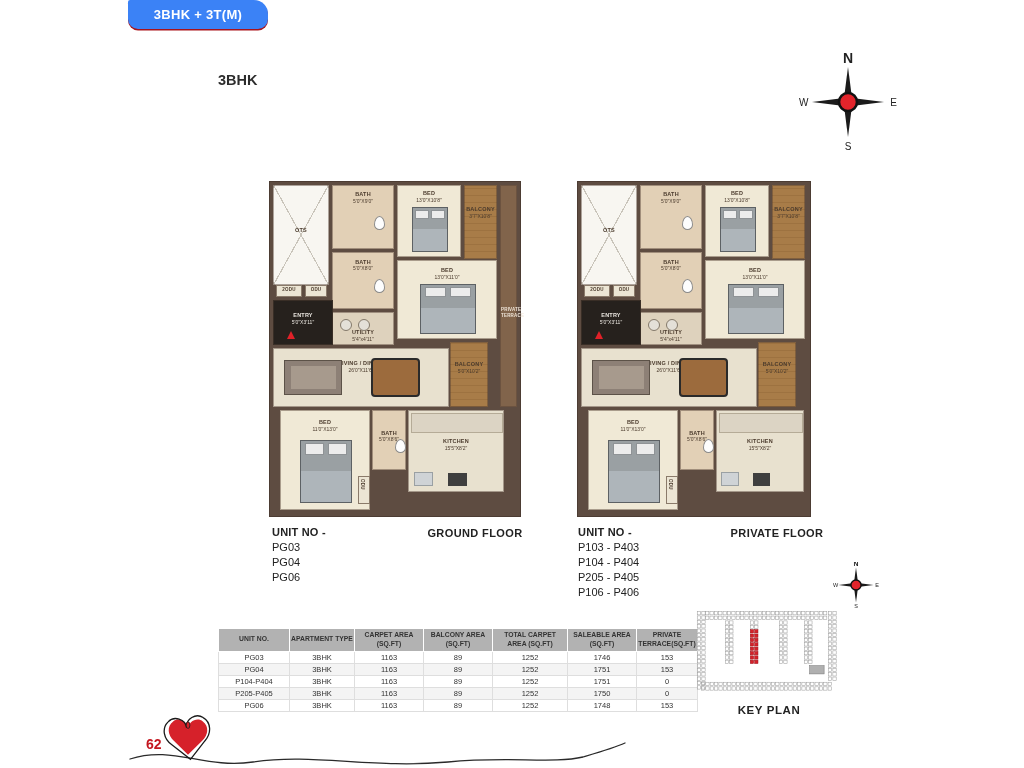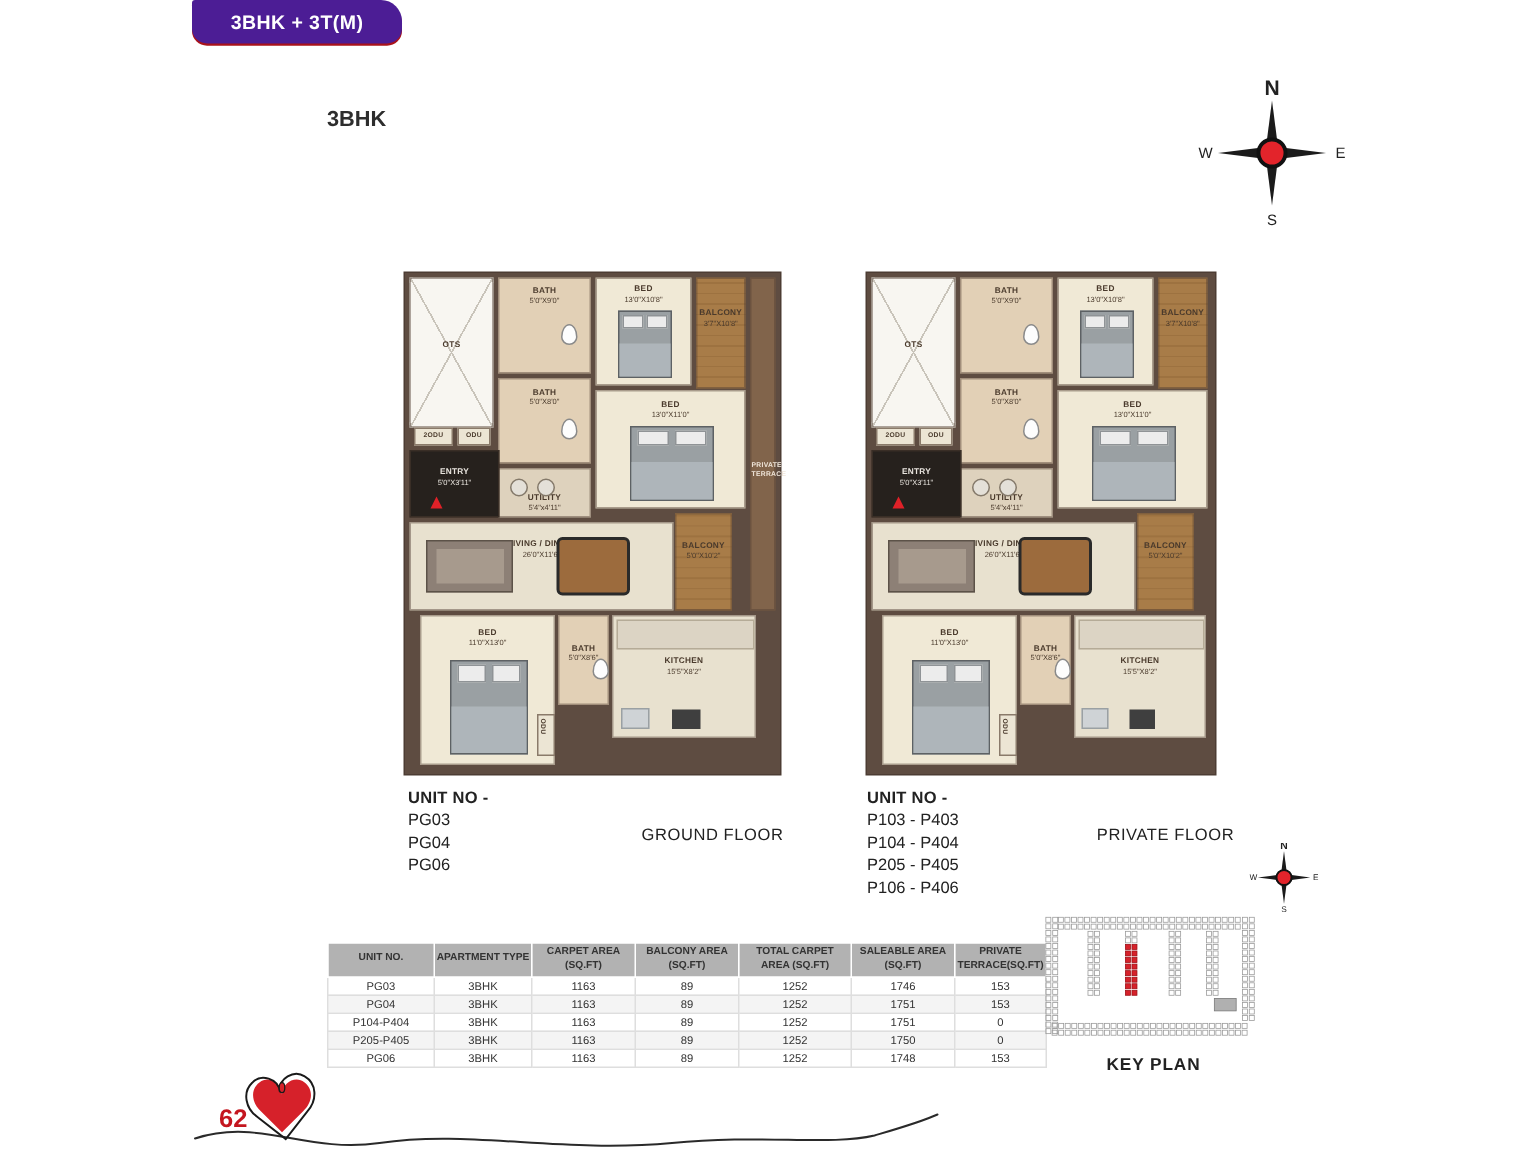--- a/index.html
+++ b/index.html
@@ -1,20 +1,20 @@
 <!DOCTYPE html>
 <html><head>
 <meta charset="utf-8">
 <style>
   html,body{margin:0;padding:0;background:#ffffff;}
   .page{position:relative;width:1024px;height:768px;background:#ffffff;overflow:hidden;
         font-family:"Liberation Sans", sans-serif;color:#333;}
 
   
-  .badge{position:absolute;left:128px;top:0;width:140px;height:29px;background:#4c1d95;
+  .badge{position:absolute;left:128px;top:0;width:140px;height:29px;background:#3b82f6;
          color:#fff;font-weight:bold;font-size:13px;letter-spacing:.3px;
          display:flex;align-items:center;justify-content:center;
          border-radius:2px 14px 10px 10px;box-shadow:0 1.5px 0 #a9131b;}
   .title-block{position:absolute;left:218px;top:72px;}
   .doc-title{font-size:14.5px;font-weight:bold;color:#2d2d2d;}
   .doc-subtitle{font-size:13.5px;font-weight:bold;color:#2d2d2d;margin-top:4px;letter-spacing:.2px;}
 
   
   .compass{position:absolute;}
   .compass-big{left:798px;top:52px;width:100px;height:100px;}
@@ -61,38 +61,38 @@
                border-radius:50% 50% 50% 50%/62% 62% 38% 38%;}
   .wm-icon{position:absolute;top:18%;width:10px;height:10px;border-radius:50%;background:#e4e0d8;border:1px solid #84796a;}
   .wm1{left:12%;} .wm2{left:42%;}
   .entry-arrow{position:absolute;left:22%;bottom:12%;width:0;height:0;border-left:4px solid transparent;
                border-right:4px solid transparent;border-bottom:8px solid #e02128;}
 
   
   .unit-list{position:absolute;font-size:11px;color:#222;}
   .unit-heading{font-weight:bold;margin-bottom:2px;letter-spacing:.2px;}
   .unit-items div{line-height:15px;}
-  .floor-caption{position:absolute;font-size:11px;font-weight:normal;color:#222;text-align:center;letter-spacing:.4px;margin-top:24px;}
+  .floor-caption{position:absolute;font-size:11px;font-weight:bold;color:#222;text-align:center;letter-spacing:.4px;}
 
   
   .area-table{position:absolute;left:218px;top:628px;width:458px;border-collapse:collapse;table-layout:fixed;}
   .area-table th{background:#b2b2b2;color:#333;font-size:6.8px;font-weight:bold;line-height:1.3;
                  border:1px solid #ffffff;padding:2px 1px;text-align:center;}
   .area-table td{font-size:7.5px;color:#333;text-align:center;border:1px solid #dedede;padding:1px 0;}
   .area-table tbody tr:nth-child(even){background:#f4f4f4;}
 
   
   .keyplan{position:absolute;left:691px;top:604px;width:156px;}
   .keyplan svg{width:156px;height:92px;display:block;}
   .keyplan-label{margin-top:8px;text-align:center;font-size:11.5px;font-weight:bold;color:#222;letter-spacing:.6px;}
 
   
   .footer-squiggle{position:absolute;left:128px;top:737px;width:500px;height:36px;}
   .heart-logo{position:absolute;left:160px;top:714px;width:56px;height:52px;}
-  .page-number{position:absolute;left:146px;top:736px;font-size:17px;font-weight:bold;color:#c4161f;}
+  .page-number{position:absolute;left:146px;top:736px;font-size:14px;font-weight:bold;color:#c4161f;}
 </style>
 </head>
 <body>
 
 <div class="page">
 
   <div class="badge">3BHK + 3T(M)</div>
   <div class="title-block">
     <div class="doc-title">3BHK</div>
   </div>

